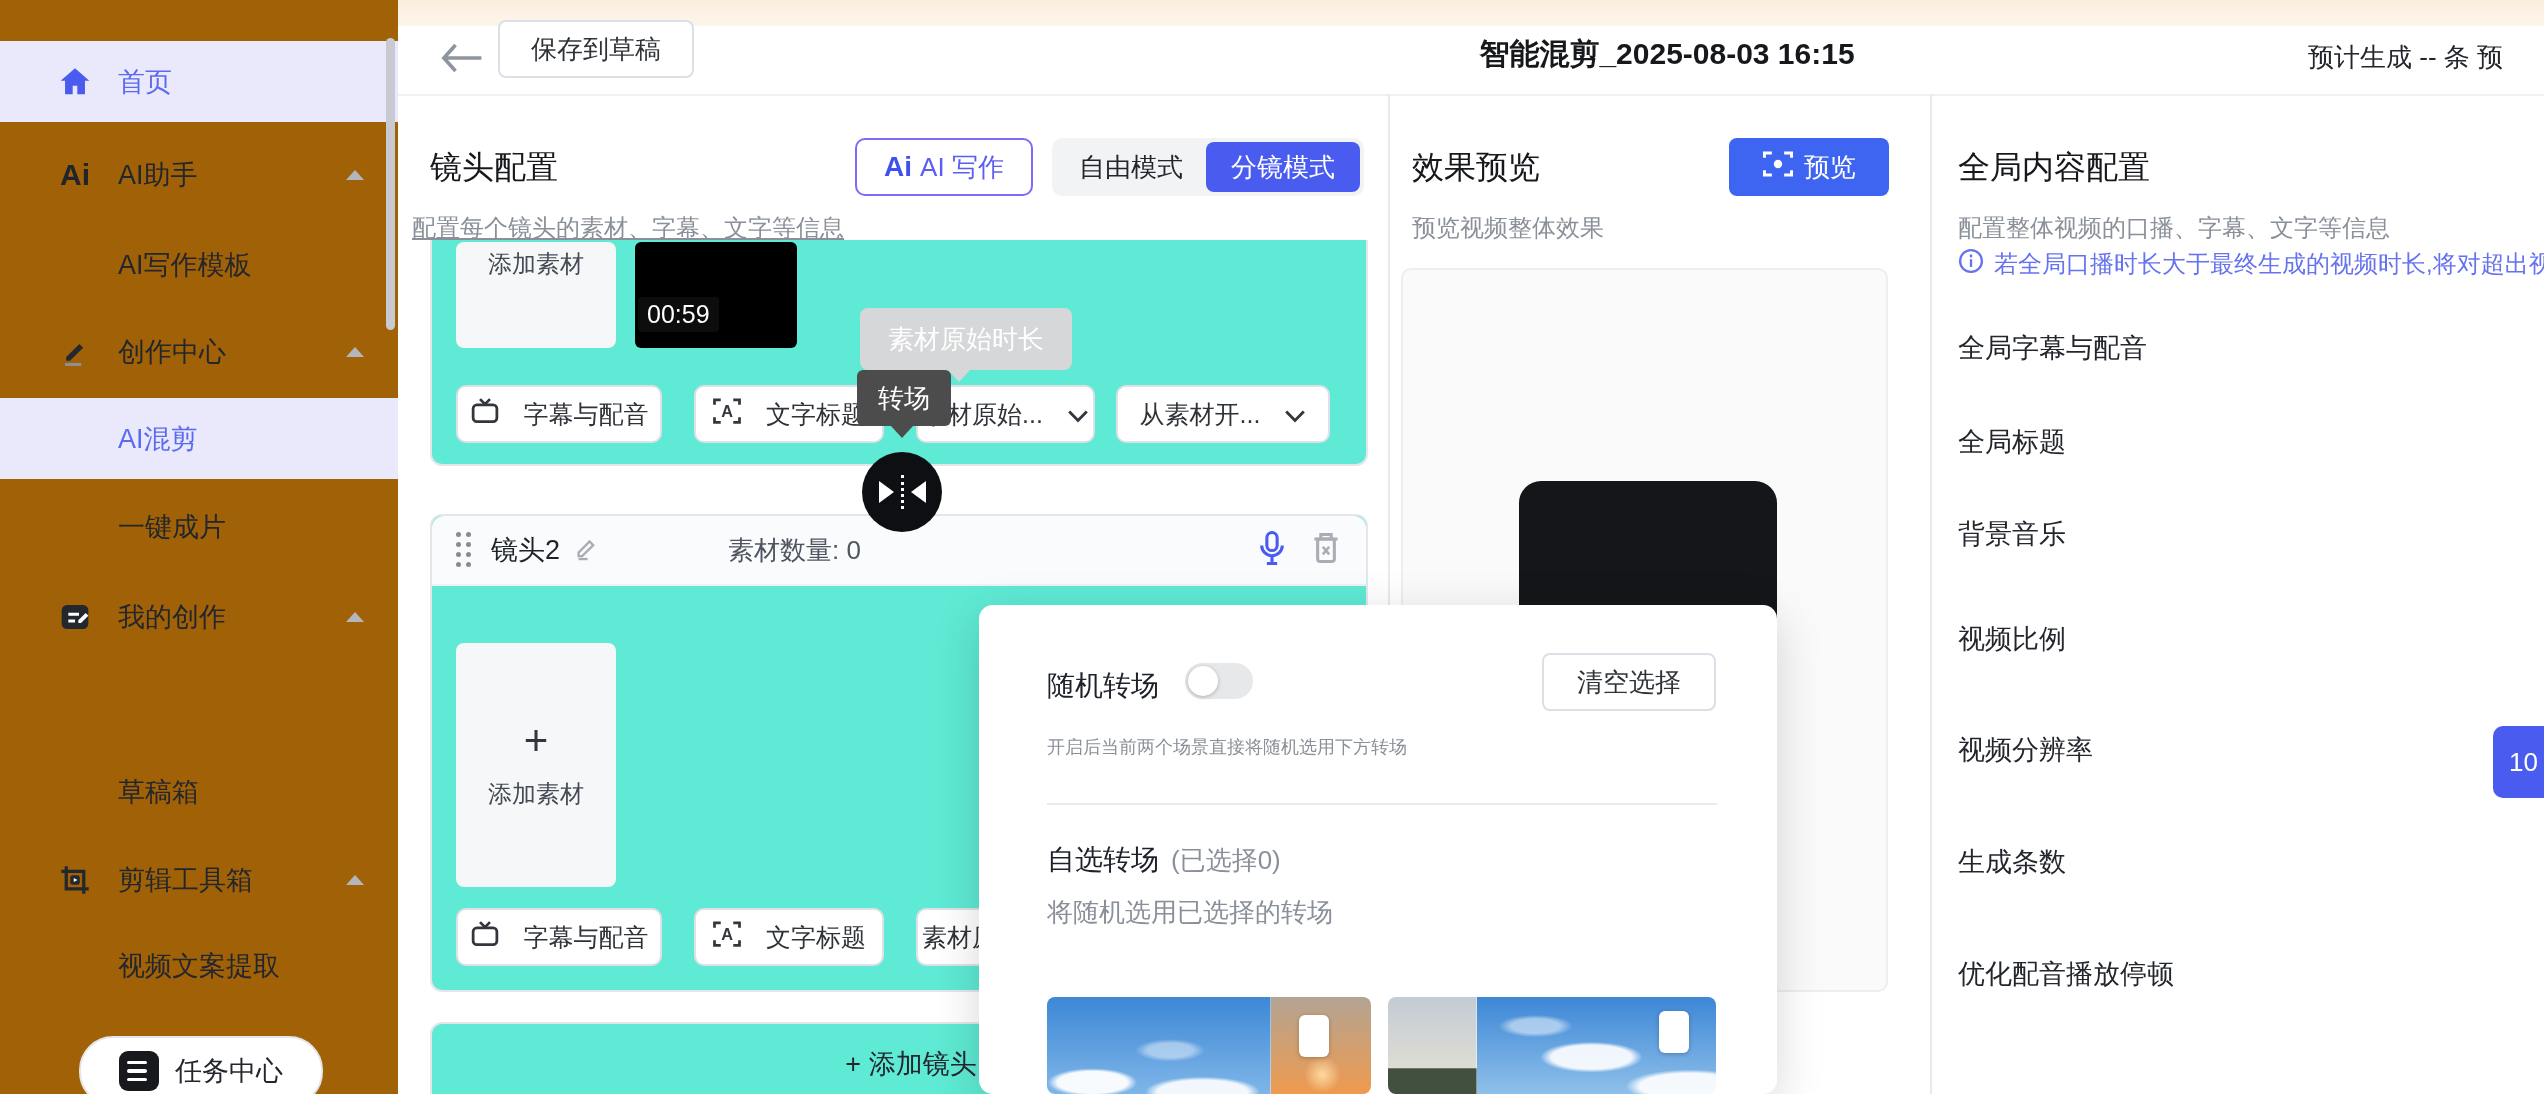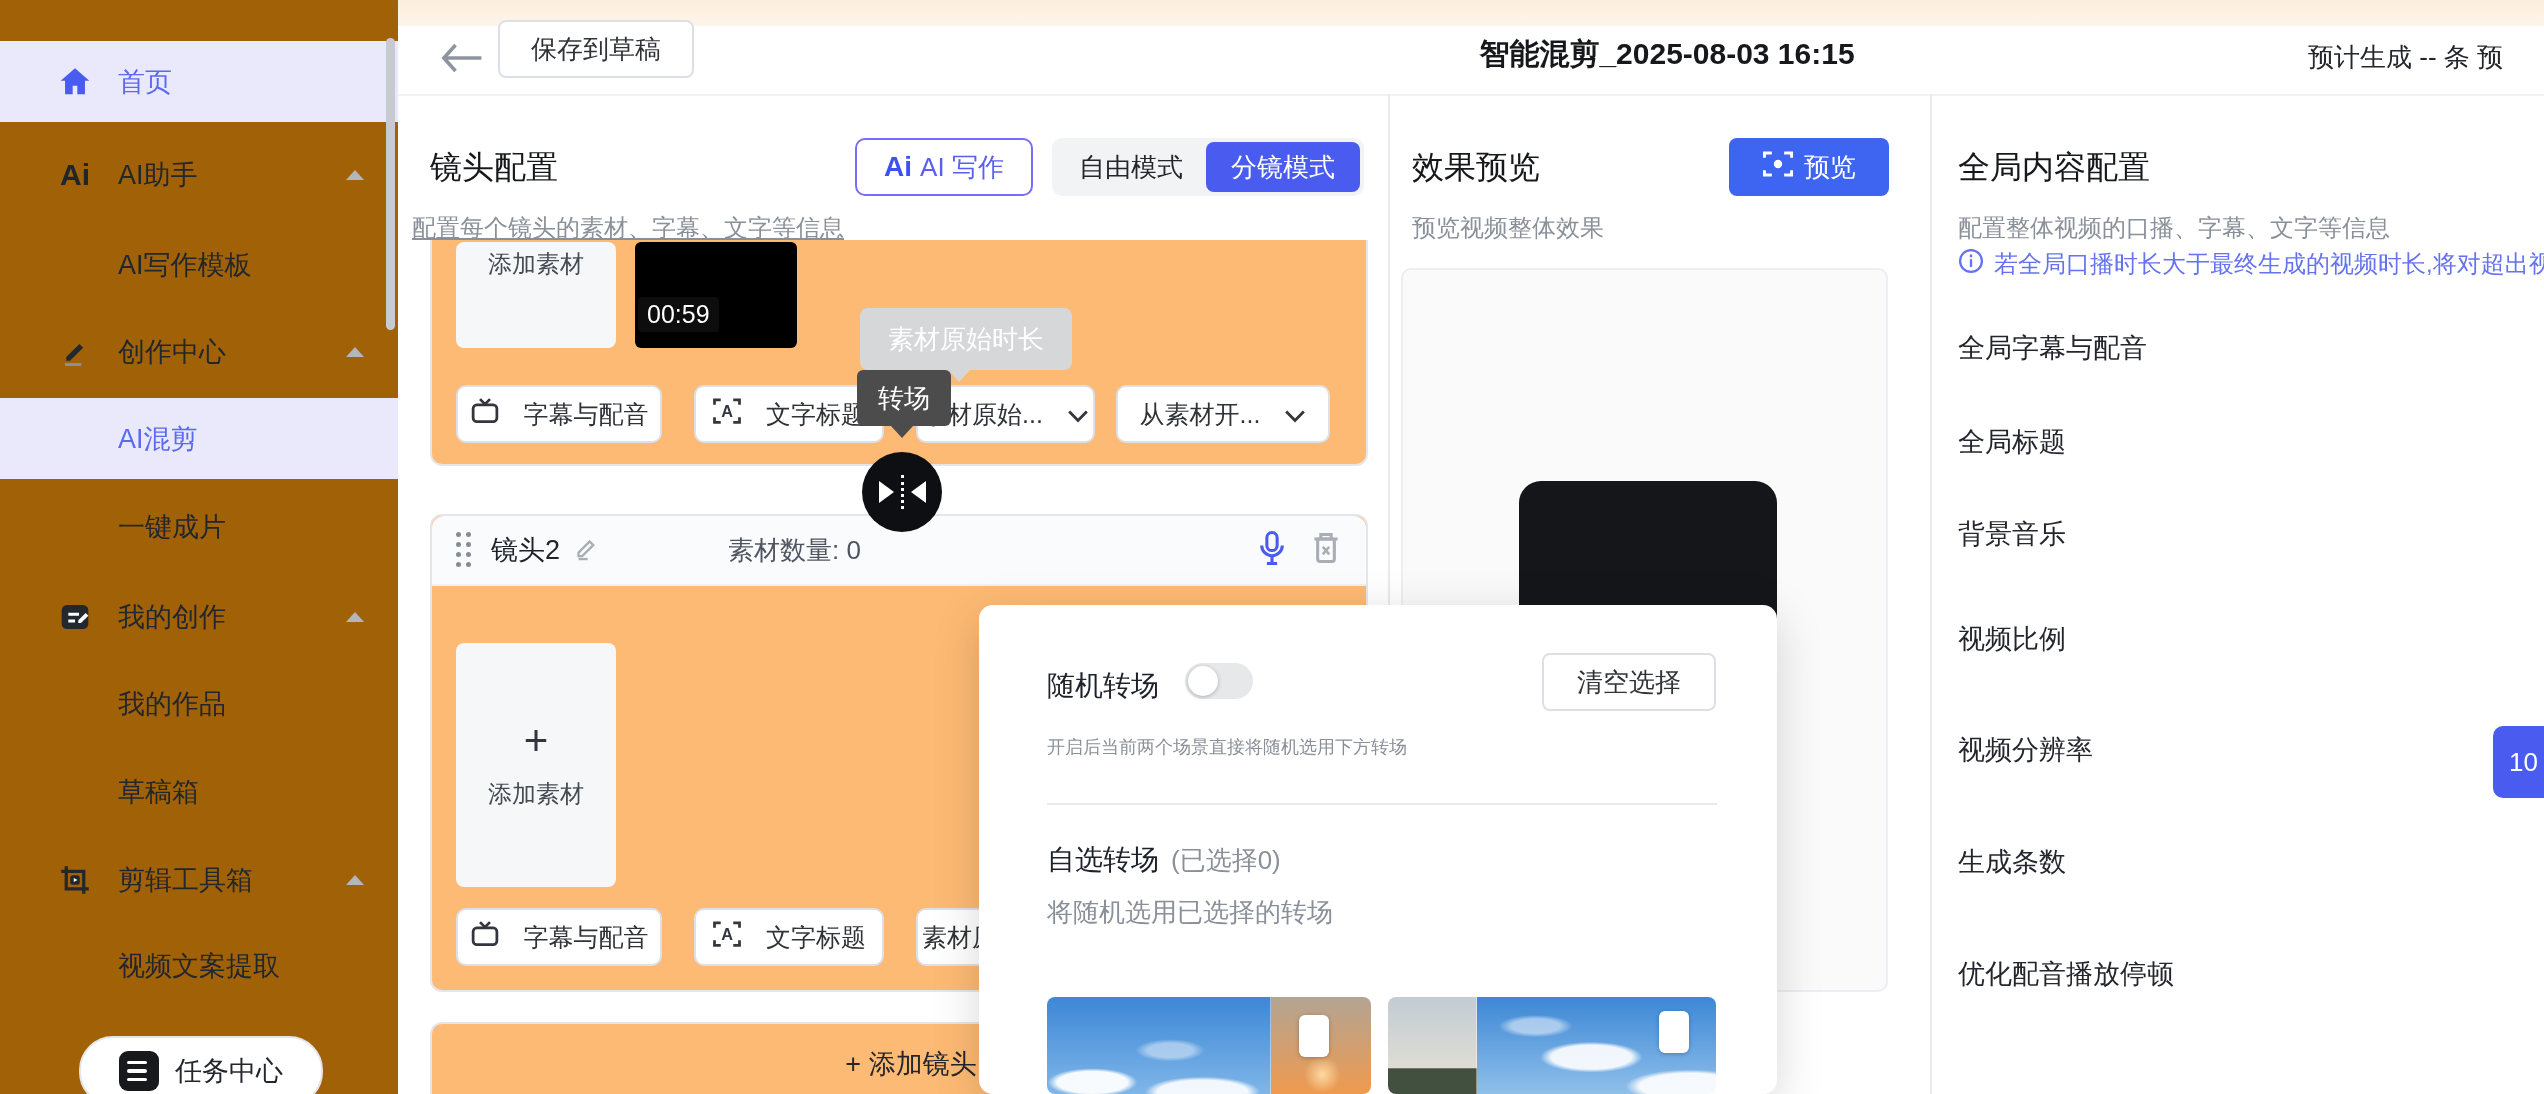--- a/index.html
+++ b/index.html
@@ -27,21 +27,21 @@
   .banner{left:398px;top:0;width:2146px;height:26px;background:linear-gradient(to bottom,#fbeedd,#fdf5ea);}
   .header{left:398px;top:26px;width:2146px;height:68px;background:#fff;border-bottom:2px solid #f0f1f3;}
   .btn-outline{display:flex;align-items:center;justify-content:center;background:#fff;
                border:2px solid #dcdfe5;border-radius:8px;font-size:26px;color:#2f3338;gap:10px;
                box-sizing:border-box;cursor:pointer;}
   .hd-title{font-size:30px;font-weight:600;color:#16181c;text-align:center;}
   
   .vdiv{width:2px;background:#e8eaee;top:94px;height:1000px;}
   .ptitle{font-size:32px;font-weight:400;color:#16181c;}
   .psub{font-size:24px;color:#8a9099;}
-  .card{position:absolute;background:#fdba74;border:2px solid #e5e6eb;border-radius:12px;box-sizing:border-box;padding-left:24px;}
+  .card{position:absolute;background:#5eead4;border:2px solid #e5e6eb;border-radius:12px;box-sizing:border-box;padding-left:24px;}
   .addbox{position:absolute;background:#f6f7f9;border-radius:8px;display:flex;flex-direction:column;
           align-items:center;cursor:pointer;}
   .addbox .plus{font-size:42px;color:#33373d;line-height:1;}
   .addbox .lbl{font-size:24px;color:#454b54;}
   .cbtn{display:flex;align-items:center;justify-content:center;gap:24px;height:58px;background:#fff;
         border:2px solid #dde0e6;border-radius:10px;font-size:25px;color:#2f3338;box-sizing:border-box;
         cursor:pointer;padding:0 14px;white-space:nowrap;overflow:hidden;}
   .seg-wrap{display:flex;align-items:center;background:#f2f3f5;border-radius:10px;padding:4px;box-sizing:border-box;}
   .seg{height:50px;display:flex;align-items:center;justify-content:center;font-size:26px;color:#23262c;
        border-radius:8px;cursor:pointer;}
@@ -123,23 +123,20 @@
         <svg width="32" height="30" viewBox="0 0 24 22">
             <rect x="2" y="2" width="20" height="18" rx="4" fill="#23272e"></rect>
             <path d="M7 9h8M7 14h5" stroke="#fff" stroke-width="2.2"></path>
             <path d="M14.5 13.5l5.5-5.5 2 2-5.5 5.5h-2z" fill="#fff"></path>
           </svg>
       </span>
       <span class="lbl">我的创作</span>
       <span class="tri-up"></span>
     </div>
 
-    <div class="srow" style="top:679px;">
-      <span class="lbl">我的作品</span>
-    </div>
 
     <div class="srow" style="top:767px;">
       <span class="lbl">草稿箱</span>
     </div>
 
     <div class="srow" style="top:855px;">
       <span class="ic">
         <svg width="30" height="30" viewBox="0 0 24 24">
             <path d="M5 1v18h18" fill="none" stroke="#23272e" stroke-width="2.6"></path>
             <path d="M1 5h18v18" fill="none" stroke="#23272e" stroke-width="2.6"></path>

